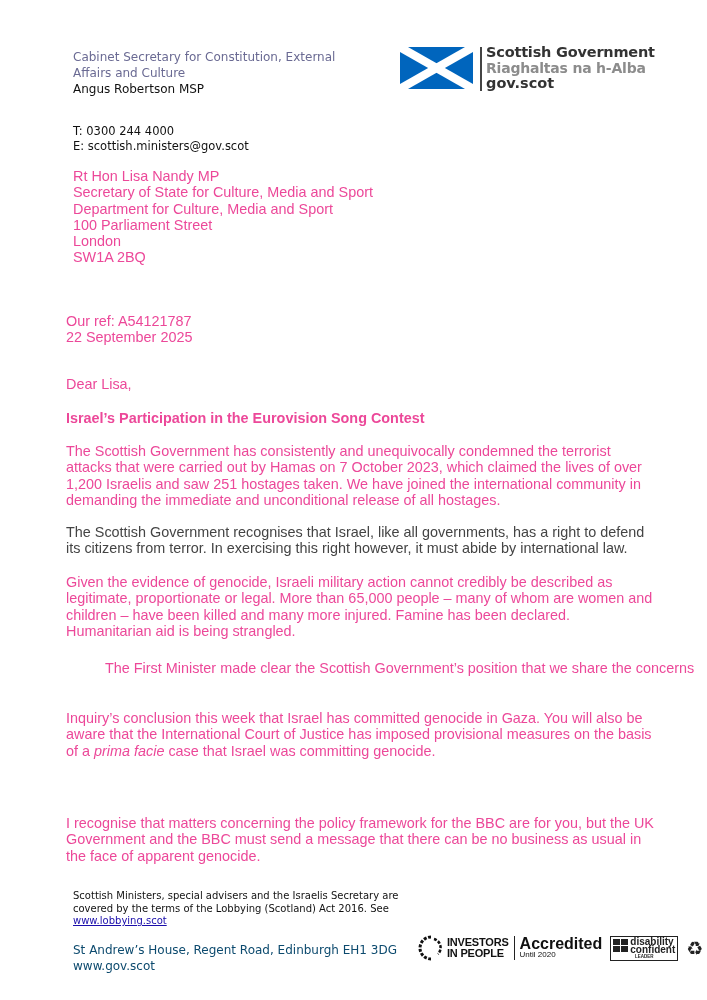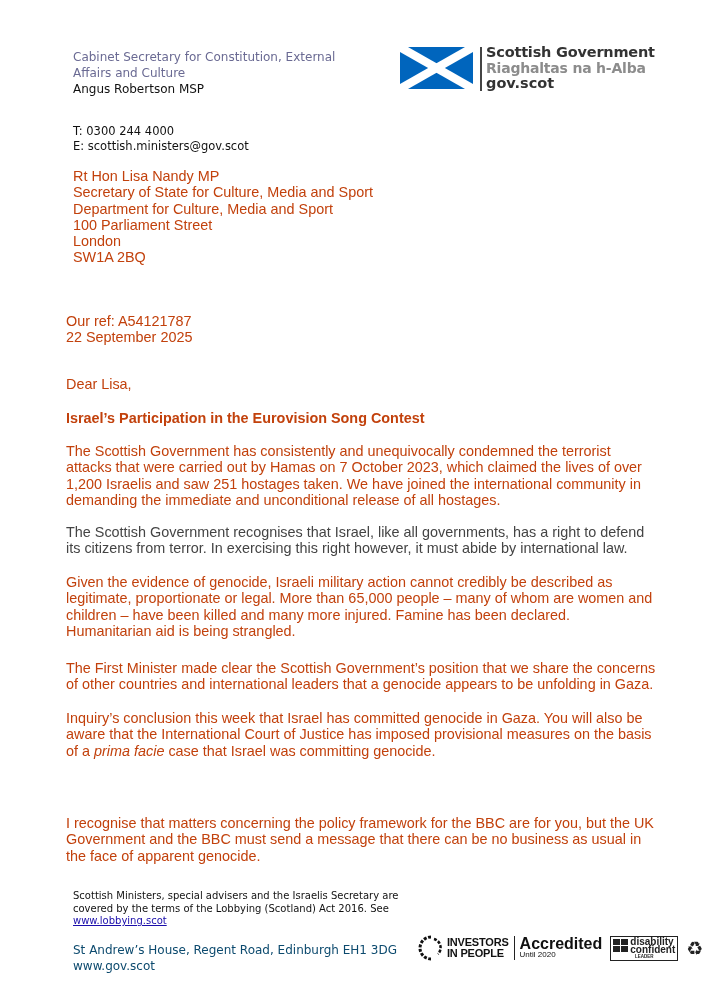--- a/index.html
+++ b/index.html
@@ -15,30 +15,30 @@
     
     .logo { position: absolute; left: 400px; top: 47px; height: 48px; display: flex; align-items: flex-start; }
     .flag { width: 73px; height: 42px; display: block; }
     .logo-sep { width: 2px; height: 44px; background: #444; margin-left: 7px; margin-right: 4px; }
     .logo-text { font-family: "DejaVu Sans", sans-serif; line-height: 15.5px; margin-top: -2px; }
     .logo-text .l1 { font-size: 14.5px; font-weight: bold; color: #333; letter-spacing: -0.2px; }
     .logo-text .l2 { font-size: 14px; font-weight: bold; color: #8c8c8c; letter-spacing: -0.2px; }
     .logo-text .l3 { font-size: 14.5px; font-weight: bold; color: #333; }
 
     
-    .doc { font-family: "Liberation Sans", sans-serif; font-size: 14.4px; line-height: 16.3px; color: #c2410c; }
+    .doc { font-family: "Liberation Sans", sans-serif; font-size: 14.4px; line-height: 16.3px; color: #ec4899; }
     .address { position: absolute; left: 73px; top: 168px; }
     .ref { position: absolute; left: 66px; top: 313px; }
     .salutation { position: absolute; left: 66px; top: 376px; }
     .subject { position: absolute; left: 66px; top: 410px; font-weight: bold; }
     .para { position: absolute; left: 66px; width: 600px; margin: 0; }
     .p1 { top: 443px; }
     .p2 { top: 524px; color: #444; }
     .p3 { top: 574px; }
-    .p4 { top: 660px; }
+    .p4 { top: 660px; margin-left: 39px; }
     .p5 { top: 710px; }
     .p6 { top: 803px; margin-top: 12px; }
     .para em { font-style: italic; }
     .line { display: block; white-space: nowrap; }
 
     
     .lobby { position: absolute; left: 73px; top: 890px; font-family: "DejaVu Sans", sans-serif; font-size: 10px; line-height: 12.5px; color: #111; }
     .lobby a { color: #1a0dab; text-decoration: underline; }
     .addr-foot { position: absolute; left: 73px; top: 942px; font-family: "DejaVu Sans", sans-serif; font-size: 12px; line-height: 16px; color: #0c4a6e; }
 
@@ -117,21 +117,20 @@
 
   <p class="doc para p3">
     <span class="line">Given the evidence of genocide, Israeli military action cannot credibly be described as</span>
     <span class="line">legitimate, proportionate or legal. More than 65,000 people – many of whom are women and</span>
     <span class="line">children – have been killed and many more injured.  Famine has been declared.</span>
     <span class="line">Humanitarian aid is being strangled.</span>
   </p>
 
   <p class="doc para p4">
     <span class="line">The First Minister made clear the Scottish Government’s position that we share the concerns</span>
-    <span class="line">of other countries and international leaders that a genocide appears to be unfolding in Gaza.</span>
   </p>
 
   <p class="doc para p5">
     <span class="line">Inquiry’s conclusion this week that Israel has committed genocide in Gaza. You will also be</span>
     <span class="line">aware that the International Court of Justice has imposed provisional measures on the basis</span>
     <span class="line"><span>of a </span><em>prima facie</em><span> case that Israel was committing genocide.</span></span>
   </p>
 
   <p class="doc para p6">
     <span class="line">I recognise that matters concerning the policy framework for the BBC are for you, but the UK</span>

